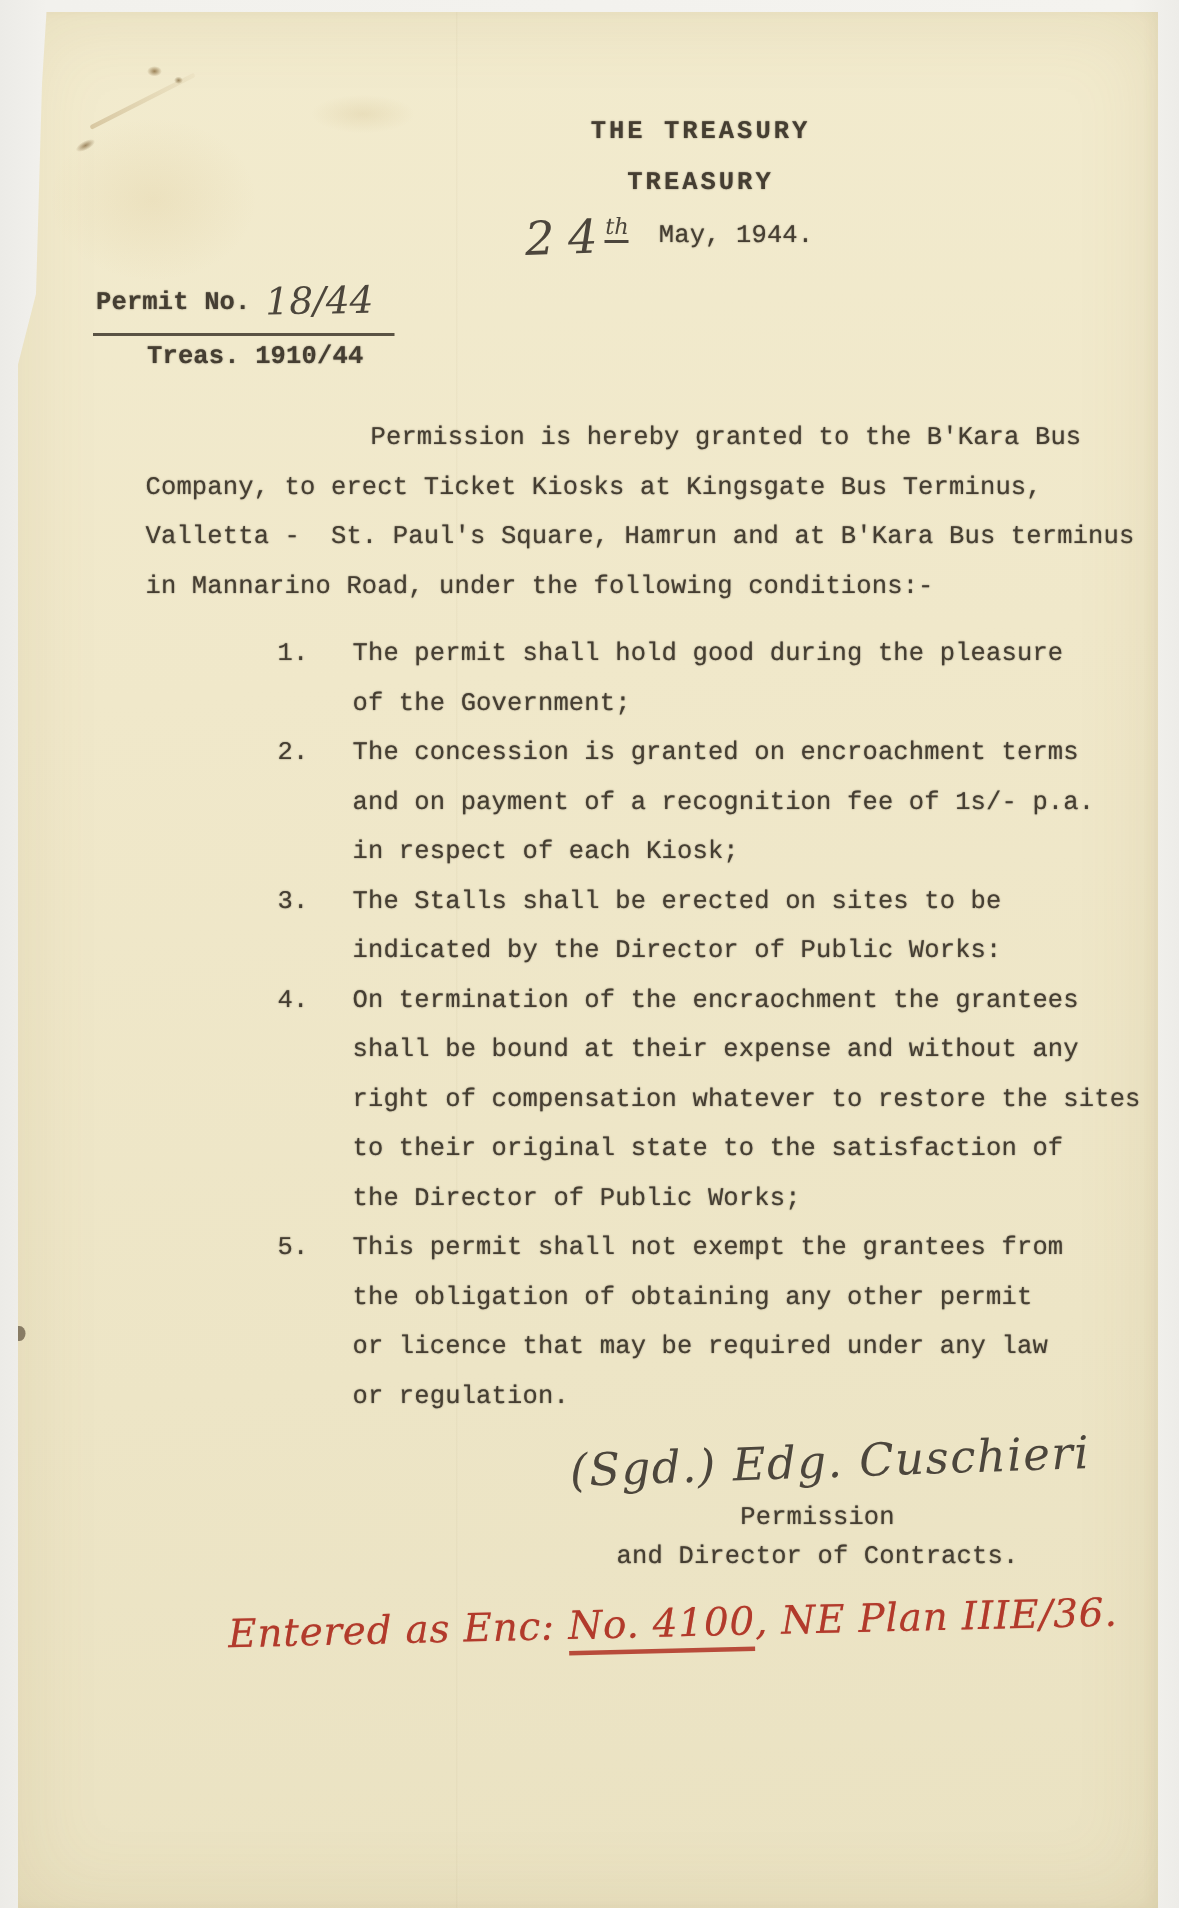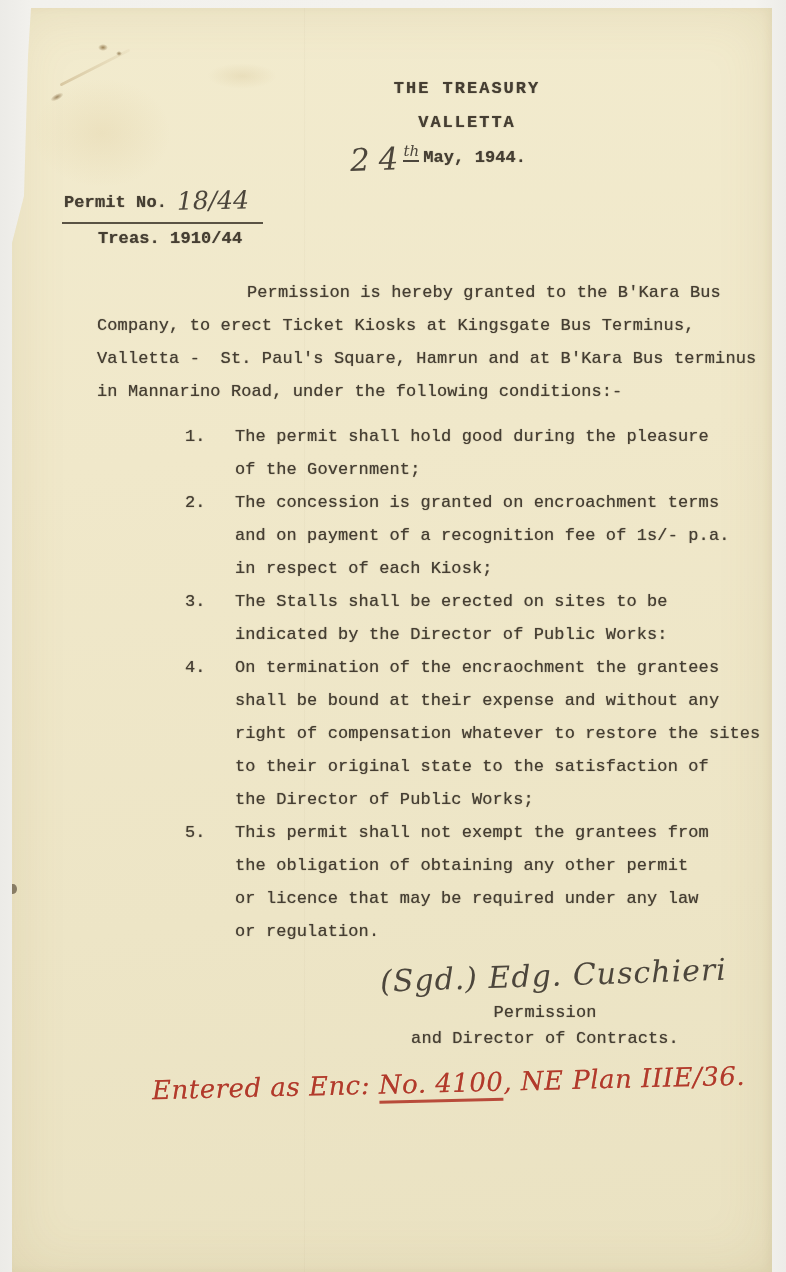--- a/index.html
+++ b/index.html
@@ -32,21 +32,21 @@
     letter-spacing:0.1px;
   }
   .hw{font-family:"DejaVu Serif","Liberation Serif",serif;font-style:italic;color:#4c463c;}
 
   .header-block{position:absolute;top:64px;left:150px;width:610px;text-align:center;}
   .header-block .line{font-weight:bold;letter-spacing:2px;line-height:34px;}
 
   .dateline{position:absolute;left:338px;top:134px;display:flex;align-items:flex-end;}
   .hw-day{font-size:31px;letter-spacing:9px;line-height:34px;transform:rotate(-2deg);}
   .hw-ord{font-size:15px;border-bottom:2px solid #4c463c;position:relative;top:-14px;left:-4px;}
-  .typed-date{position:relative;top:-2px;font-weight:bold;}
+  .typed-date{margin-left:16px;position:relative;top:-2px;}
 
   .ref-block{position:absolute;left:50px;top:178px;}
   .permit-line{display:flex;border-bottom:2px solid rgba(64,56,44,0.85);padding:0 14px 3px 2px;}
   .permit-label{font-weight:bold;}
   .permit-no{font-size:25px;line-height:24px;margin-left:10px;transform:rotate(-1deg);position:relative;top:3px;}
   .treas{margin-top:3px;margin-left:36px;font-weight:bold;line-height:24px;}
 
   .body-block{position:absolute;left:73px;top:256px;width:700px;}
   .intro{margin:12px;white-space:pre;text-indent:150px;}
   .cond{display:flex;margin-left:100px;}
@@ -74,21 +74,21 @@
   <div class="stain s6"></div>
   <div class="stain s7"></div>
   <div class="stain s4"></div>
   <div class="stain s1"></div>
   <div class="stain s2"></div>
   <div class="stain s3"></div>
   <div class="stain s5"></div>
 
   <div class="header-block">
     <div class="typed line">THE TREASURY</div>
-    <div class="typed line">VALLETTA</div>
+    <div class="typed line">TREASURY</div>
   </div>
 
   <div class="dateline">
     <span class="hw hw-day">24</span>
       <span class="hw hw-ord">th</span>
     <span class="typed typed-date">May, 1944.</span>
   </div>
 
   <div class="ref-block">
     <div class="permit-line">

